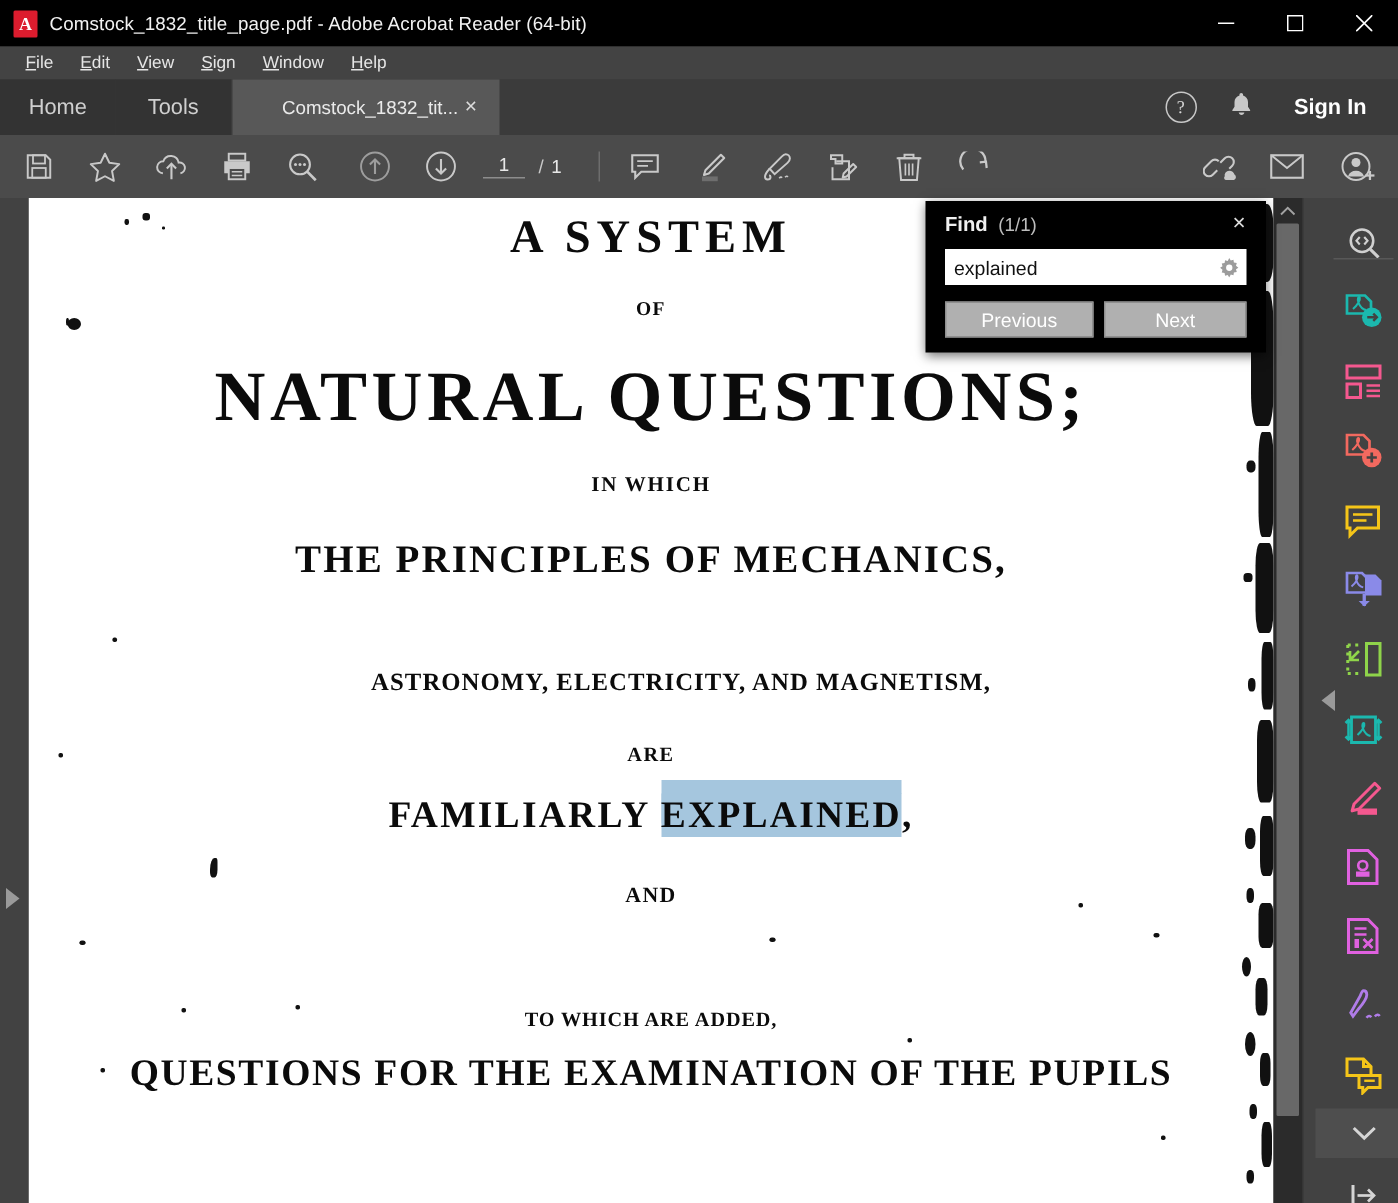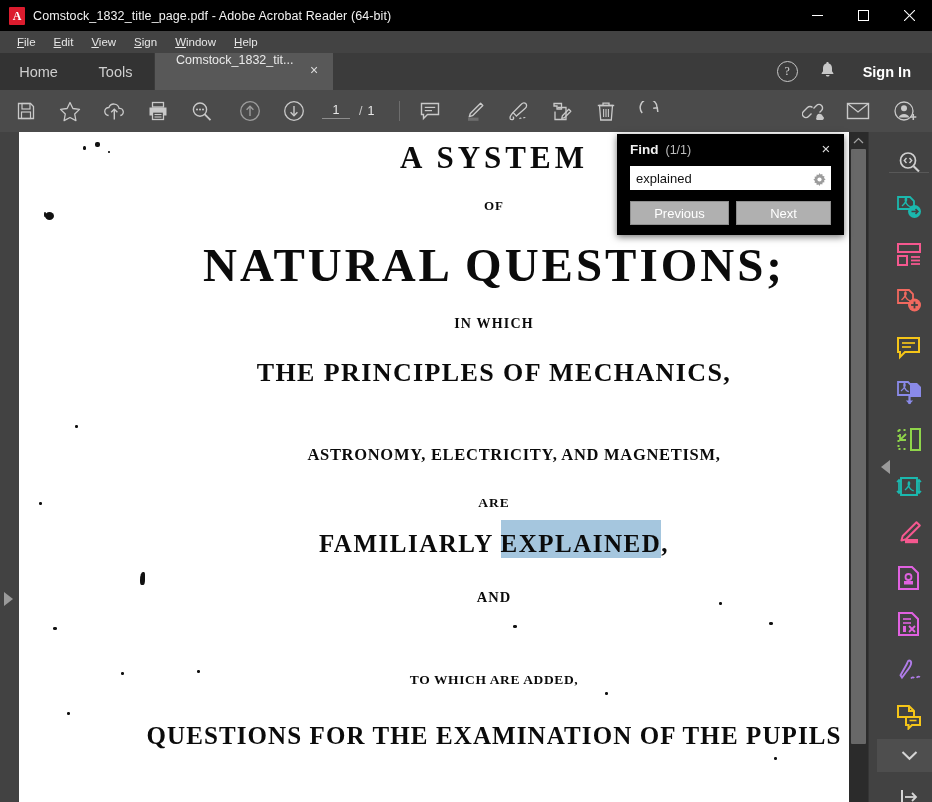--- a/index.html
+++ b/index.html
@@ -25,21 +25,21 @@
   .menubar{position:absolute;left:0;top:31px;width:932px;height:22px;background:#434343;display:flex;align-items:center;padding-left:8px;box-sizing:border-box;}
   .menu-item{color:#e6e6e6;font-size:11.5px;padding:3px 9px;white-space:nowrap;}
   .menu-item u{text-decoration:underline;}
 
   
   .tabstrip{position:absolute;left:0;top:53px;width:932px;height:37px;background:#3b3b3b;border-bottom:1px solid #2e2e2e;}
   .tabgroup{position:absolute;left:0;top:0;height:37px;display:flex;align-items:stretch;}
   .ht{display:flex;align-items:center;justify-content:center;color:#cfcfcf;font-size:14.5px;background:#333333;padding:16px 0;}
   .ht.home{width:77px;}
   .ht.tools{width:77px;}
-  .doctab{position:absolute;left:155px;top:0;width:178px;height:37px;background:#585858;display:flex;align-items:flex-start;box-sizing:border-box;}
+  .doctab{position:absolute;left:155px;top:0;width:178px;height:37px;background:#585858;display:flex;align-items:center;box-sizing:border-box;padding-left:12px;}
   .doctab .lbl{color:#eaeaea;font-size:12.5px;margin-left:21px;white-space:nowrap;overflow:hidden;}
   .doctab .x{position:absolute;right:12px;top:11px;width:14px;height:14px;color:#dcdcdc;font-size:14px;line-height:13px;text-align:center;}
   .tr-right{position:absolute;right:0;top:0;height:37px;display:flex;align-items:center;}
   .circ-q{width:19px;height:19px;border:1.4px solid #c8c8c8;border-radius:50%;color:#d8d8d8;font-size:12px;line-height:18px;text-align:center;margin-right:22px;font-family:"Liberation Serif",serif;}
   .bell{margin-right:28px;color:#c8c8c8;}
   .signin{color:#fff;font-size:14.5px;font-weight:bold;margin-right:21px;white-space:nowrap;}
 
   
   .toolbar{position:absolute;left:0;top:90px;width:932px;height:42px;background:#4b4b4b;border-bottom:1px solid #3a3a3a;}
   .tool{position:absolute;top:0;height:42px;width:44px;display:flex;align-items:center;justify-content:center;color:#c9c9c9;}
@@ -47,37 +47,37 @@
   .pagenum{width:28px;text-align:center;border-bottom:1px solid #8d8d8d;padding-bottom:1px;color:#e8e8e8;}
   .pagesep{margin:0 5px 0 9px;color:#c9c9c9;}
   .pagetot{color:#e8e8e8;}
   .tdiv{position:absolute;top:11px;width:1px;height:20px;background:#6d6d6d;}
 
   
   .leftrail{position:absolute;left:0;top:132px;width:19px;height:670px;background:#424242;}
   .lr-arrow{position:absolute;left:4px;top:460px;width:0;height:0;border-top:7px solid transparent;border-bottom:7px solid transparent;border-left:9px solid #9a9a9a;}
   .docviewport{position:absolute;left:19px;top:132px;width:849px;height:670px;background:#3b3b3b;overflow:hidden;}
   .page{position:absolute;left:0;top:0;width:830px;height:670px;background:#fff;}
-  .pageinner{position:absolute;left:0;top:0;width:830px;height:670px;padding-left:40px;}
+  .pageinner{position:absolute;left:0;top:0;width:830px;height:670px;}
 
   
   .dline{position:absolute;width:100%;text-align:center;color:#0b0b0b;font-family:"Liberation Serif",serif;white-space:nowrap;}
   .d-sys{top:8px;font-size:31px;font-weight:bold;letter-spacing:4px;}
   .d-of{top:66px;font-size:13px;font-weight:bold;letter-spacing:1px;}
   .d-np{top:106px;font-size:47px;font-weight:bold;letter-spacing:3px;}
   .d-inwhich{top:184px;font-size:14px;font-weight:bold;letter-spacing:1.2px;}
   .d-prin{top:226px;font-size:26px;font-weight:bold;letter-spacing:1.4px;}
   .d-hyd{top:285px;font-size:16.5px;font-weight:bold;letter-spacing:.7px;}
   .d-astro{top:313px;font-size:16.5px;font-weight:bold;letter-spacing:.7px;margin-left:20px;}
   .d-are{top:363px;font-size:13.5px;font-weight:bold;letter-spacing:1px;}
   .d-fam{top:398px;font-size:25px;font-weight:bold;letter-spacing:1.5px;}
   .d-and{top:457px;font-size:14.5px;font-weight:bold;letter-spacing:1px;}
   .d-ill{top:490px;font-size:18px;font-weight:bold;letter-spacing:.6px;}
   .d-towhich{top:540px;font-size:13.5px;font-weight:bold;letter-spacing:.6px;}
-  .d-quest{top:570px;font-size:25px;font-weight:bold;letter-spacing:1.1px;margin-top:20px;}
+  .d-quest{top:570px;font-size:25px;font-weight:bold;letter-spacing:1.1px;}
   .hl{background:#a5c6de;padding:1px 0 1px 0;box-shadow:0 -9px 0 #a5c6de;}
 
   
   .speck{position:absolute;background:#111;border-radius:40%;}
   .edge-noise{position:absolute;top:0;right:0;width:24px;height:670px;overflow:hidden;}
 
   
   .vsb{position:absolute;left:849px;top:132px;width:19px;height:670px;background:#2b2b2b;}
   .vsb-up{position:absolute;left:0;top:0;width:19px;height:17px;display:flex;align-items:center;justify-content:center;color:#a2a2a2;}
   .vsb-thumb{position:absolute;left:2px;top:17px;width:15px;height:595px;background:#686868;border-radius:1px;}

